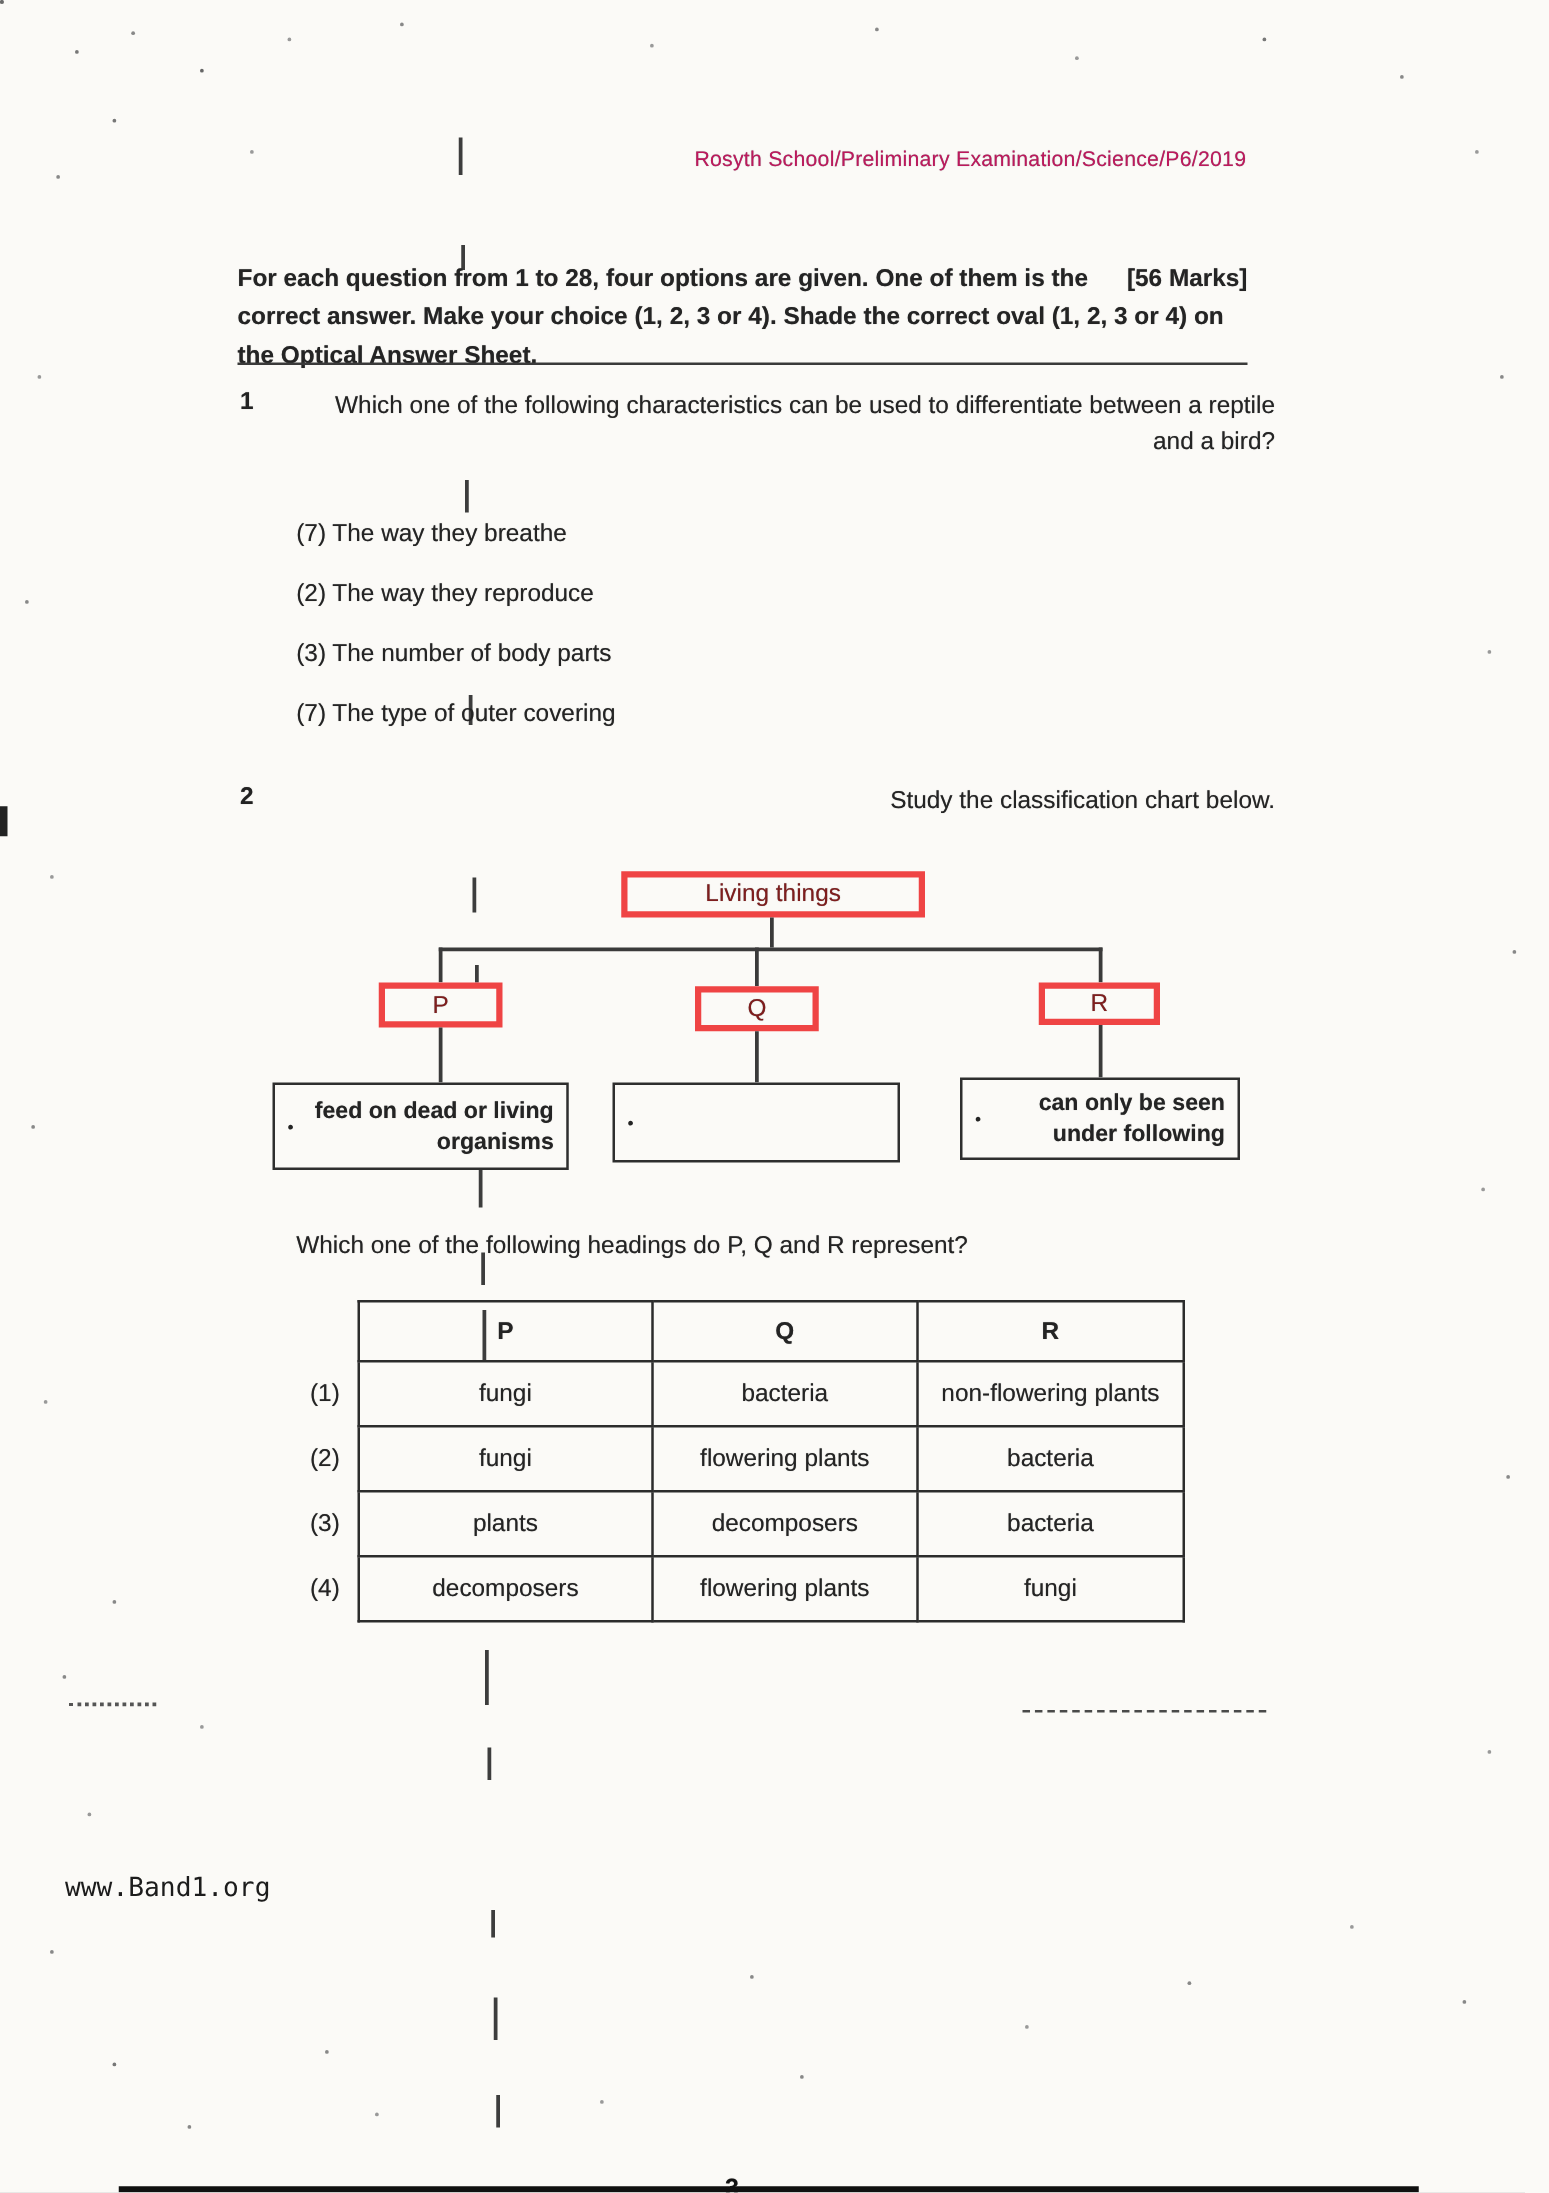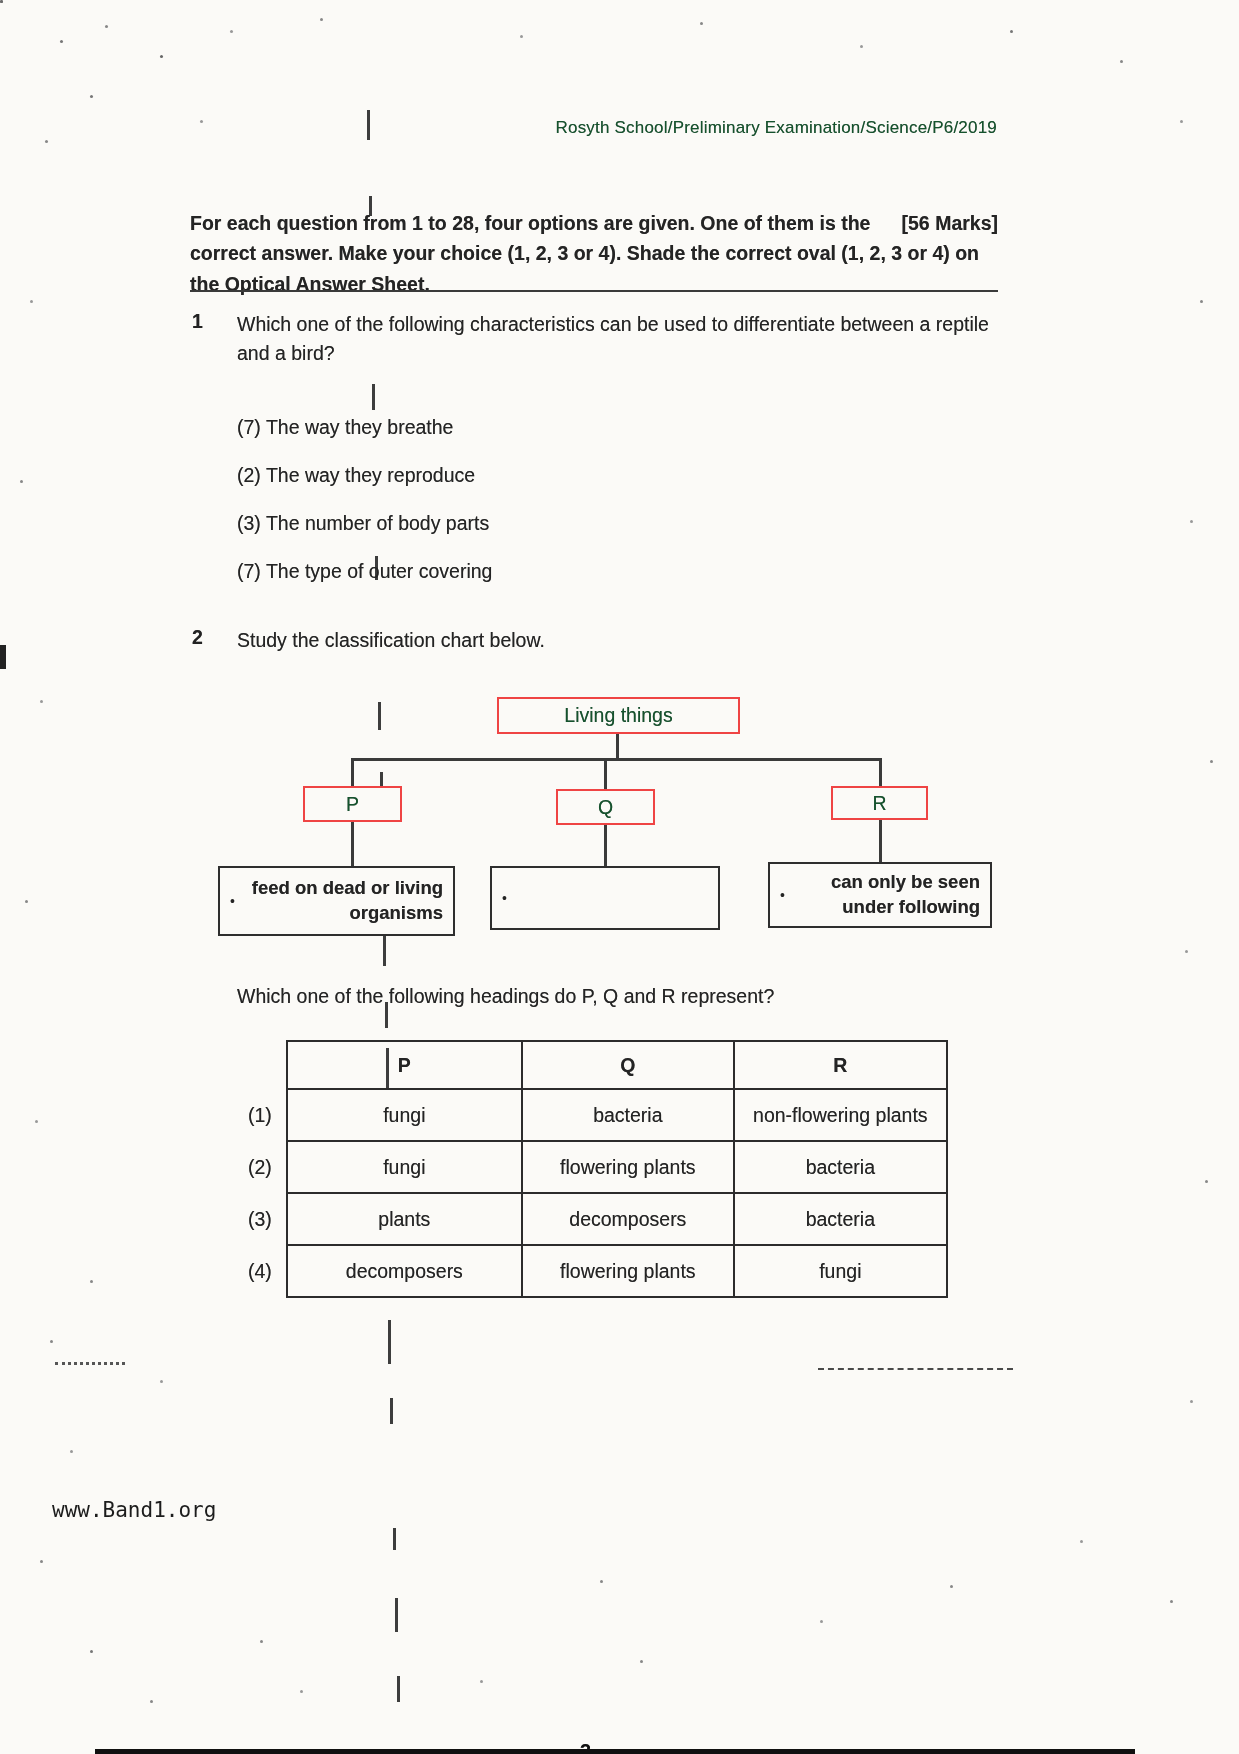--- a/index.html
+++ b/index.html
@@ -10,51 +10,51 @@
     background:#fbfaf7;
     font-family:"Liberation Sans", sans-serif;
     color:#222;
     overflow:hidden;
   }
   .scan-text { text-shadow:0 0 0.6px rgba(40,40,40,0.55); }
 
   
   .doc-header {
     position:absolute; top:118px; right:242px;
-    font-size:17px; color:#14532d; letter-spacing:0.2px;
+    font-size:17px; color:#be185d; letter-spacing:0.2px;
   }
 
   
   .instructions {
     position:absolute; left:190px; top:188px; width:808px;
     font-size:19.5px; line-height:1.58; font-weight:600; color:#242424;
   }
   .instructions .marks { float:right; font-weight:700; }
   .instructions .bold2 { font-weight:700; }
   .rule {
     position:absolute; left:190px; top:290px; width:808px;
     border-top:2.5px solid #3a3a3a;
   }
 
   
   .question { position:absolute; left:190px; width:830px; }
   .q1 { top:310px; }
   .q2 { top:626px; }
   .qnum { position:absolute; left:2px; top:0; font-weight:700; font-size:19.5px; }
   .qbody { margin-left:47px; font-size:19.5px; line-height:1.5; color:#242424; }
-  .qtext { margin:0; font-weight:500; }
+  .qtext { margin:0; font-weight:500;text-align:right; }
   .options { list-style:none; margin:44px 0 0 0; padding:0; }
   .options li { margin-bottom:19px; font-size:19.5px; color:#242424; }
 
   
   .chart { position:absolute; left:0; top:690px; width:1239px; height:260px; }
   .cbox {
-    position:absolute; border:2px solid #ef4444; background:#fbfaf7;
+    position:absolute; border:5px solid #ef4444; background:#fbfaf7;
     display:flex; align-items:center; justify-content:center;
-    font-size:19.5px; color:#14532d; box-sizing:border-box;
+    font-size:19.5px; color:#7f1d1d; box-sizing:border-box;
   }
   .cline { position:absolute; background:#3a3a3a; }
   .descbox {
     position:absolute; border:2px solid #2e2e2e; background:#fbfaf7;
     box-sizing:border-box; display:flex; align-items:center;
     padding:6px 10px; font-size:18.5px; color:#242424; line-height:1.35;
   }
   .descbox .bullet { margin-right:12px; font-size:14px; align-self:center; }
   .descbox .dtext { flex:1; text-align:right;font-weight:bold; }
 

